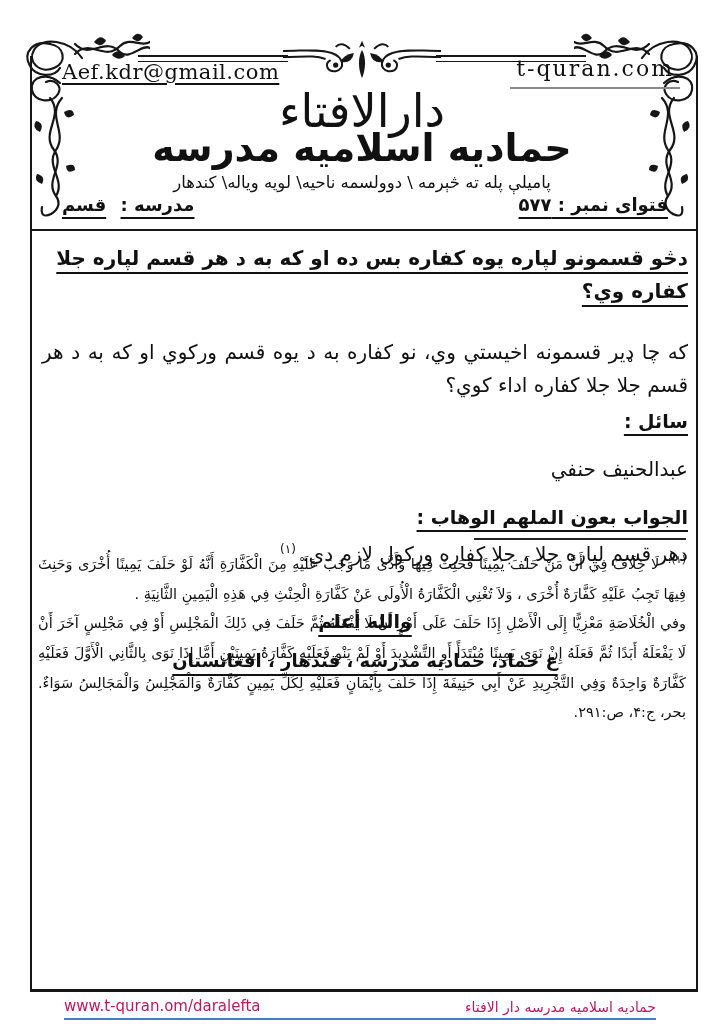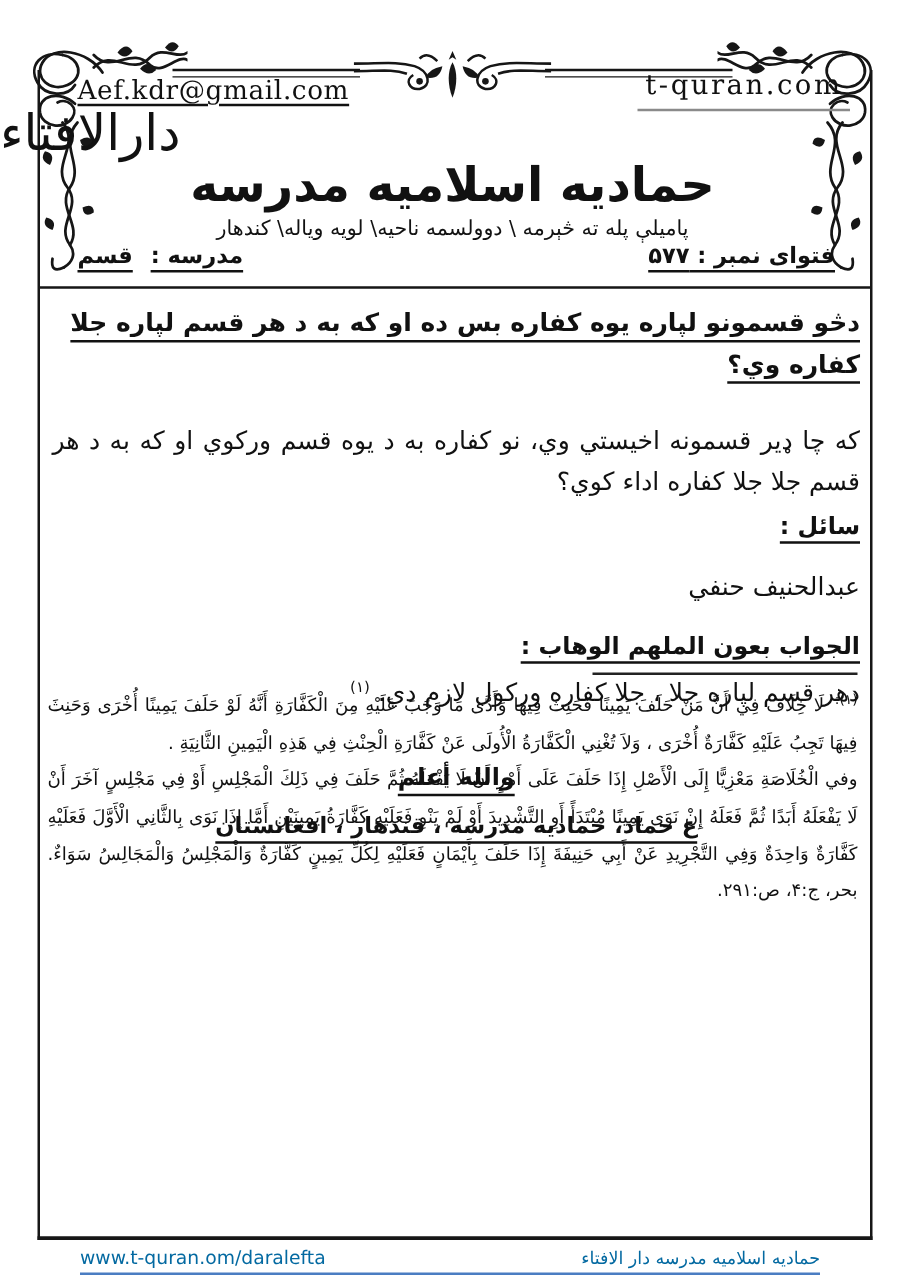--- a/index.html
+++ b/index.html
@@ -30,21 +30,21 @@
     font-family:"DejaVu Serif", serif; font-size:21px;
     text-decoration:underline; text-underline-offset:4px; letter-spacing:.5px;
   }
   .website {
     position:absolute; right:44px; top:56px;
     font-family:"DejaVu Serif", serif; font-size:22px; letter-spacing:2px;
     border-bottom:2.5px solid #8a8a8a; padding:0 6px 6px 6px;
   }
   .doc-title {
     position:absolute; left:0; top:84px; width:100%;
-    text-align:left; font-size:40px; direction:rtl;
+    text-align:center; font-size:46px; direction:rtl;
   }
   .school-name {
     position:absolute; left:0; top:126px; width:100%;
     text-align:center; font-size:38px; font-weight:bold; direction:rtl;
   }
   .address {
     position:absolute; left:0; top:173px; width:100%;
     text-align:center; font-size:16.5px; direction:rtl; letter-spacing:.3px;
   }
   .meta-row {
@@ -90,21 +90,21 @@
     direction:rtl; font-size:14.5px; line-height:2.05; text-align:justify;
   }
   .fn-sep { width:212px; height:2px; background:#222; margin-bottom:9px; }
   .footnote p { margin:0; }
   .footnote sup { font-size:11px; margin-left:3px; }
 
   
   .footer {
     position:absolute; top:997px; left:64px; width:592px;
     display:flex; justify-content:space-between; align-items:flex-end;
-    border-bottom:2px solid #4a7dc2; padding-bottom:3px; color:#0369a1;
+    border-bottom:2px solid #4a7dc2; padding-bottom:3px; color:#be185d;
   }
   .footer-url { font-size:15px; }
   .footer-ar  { font-size:14px; direction:rtl; }
 </style>
 </head>
 <body>
 
 <div class="page">
 
   <div class="frame"></div>

